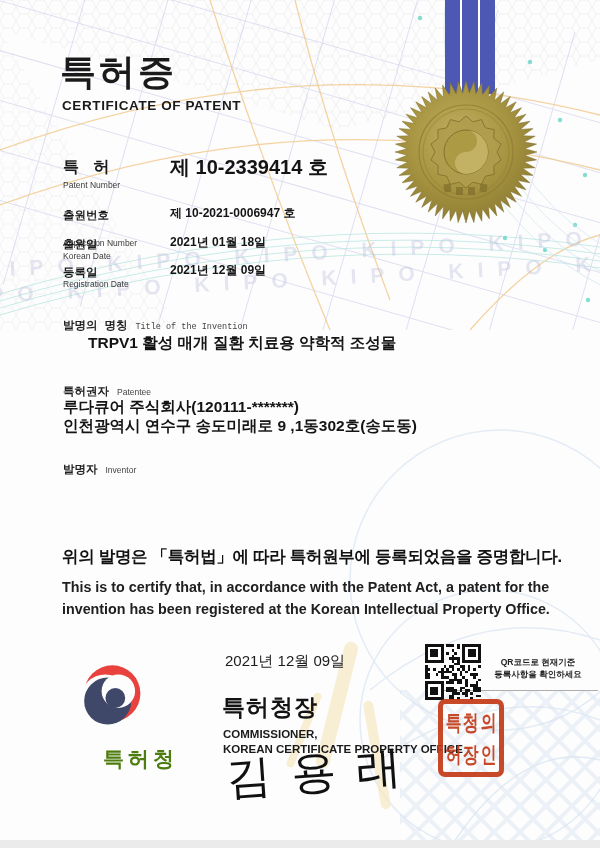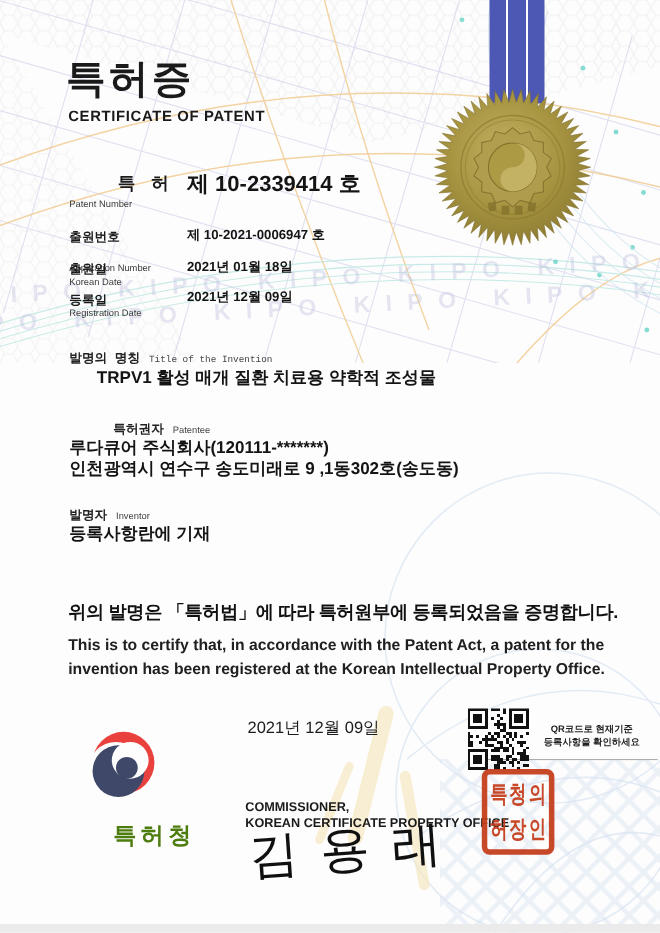--- a/index.html
+++ b/index.html
@@ -29,21 +29,21 @@
   .medal{position:absolute;left:392px;top:78px;z-index:3;}
 
   
   .doc-title{left:60px;top:48px;font-size:36px;font-weight:800;letter-spacing:3px;color:#1a1a1a;}
   .doc-subtitle{left:62px;top:98px;font-size:13.5px;font-weight:bold;letter-spacing:.6px;color:#1a1a1a;}
 
   
   .f-label{left:63px;font-weight:bold;color:#1a1a1a;}
   .f-sub{left:63px;font-size:8.5px;color:#3a3a3a;}
   .f-val{left:170px;font-weight:bold;color:#141414;}
-  .lab-big{font-size:16px;letter-spacing:5px;margin-left:44px;}
+  .lab-big{font-size:16px;letter-spacing:5px;}
   .lab-sm{font-size:11.5px;}
   .val-big{font-size:20px;}
   .val-sm{font-size:12px;}
 
   
   .sec{left:63px;white-space:nowrap;}
   .sec .k{font-size:11.5px;font-weight:bold;color:#222;}
   .sec .e{font-size:8.5px;color:#444;margin-left:8px;}
   .sec-body{left:63px;font-size:15.5px;font-weight:bold;color:#141414;}
 
@@ -199,30 +199,29 @@
 
   <div class="abs f-label lab-sm nowrap" style="top:265px;">등록일</div>
   <div class="abs f-sub" style="top:279px;">Registration Date</div>
   <div class="abs f-val val-sm nowrap" style="top:262px;">2021년 12월 09일</div>
 
   <div class="abs sec" style="top:316px;font-family:Liberation Mono, monospace;">
     <span class="k">발명의 명칭</span><span class="e">Title of the Invention</span>
   </div>
   <div class="abs sec-body nowrap" style="top:333px;margin-left:25px;">TRPV1 활성 매개 질환 치료용 약학적 조성물</div>
 
-  <div class="abs sec" style="top:381px;margin-left:40px;">
+  <div class="abs sec" style="top:381px;">
     <span class="k">특허권자</span><span class="e">Patentee</span>
   </div>
   <div class="abs sec-body nowrap" style="top:397px;">루다큐어 주식회사(120111-*******)</div>
   <div class="abs sec-body nowrap" style="top:416px;">인천광역시 연수구 송도미래로 9 ,1동302호(송도동)</div>
 
   <div class="abs sec" style="top:459px;">
     <span class="k">발명자</span><span class="e">Inventor</span>
   </div>
-  <div class="abs sec-body nowrap" style="top:475px;">등록사항란에 기재</div>
 
   <div class="abs cert-ko nowrap">위의 발명은 「특허법」에 따라 특허원부에 등록되었음을 증명합니다.</div>
   <div class="abs cert-en">
     <div class="nowrap">This is to certify that, in accordance with the Patent Act, a patent for the</div>
     <div class="nowrap">invention has been registered at the Korean Intellectual Property Office.</div>
   </div>
 
   <div class="abs issue-date nowrap">2021년 12월 09일</div>
 
   <svg class="abs qr-box" width="56" height="56" viewBox="0 0 21 21" shape-rendering="crispEdges">
@@ -355,20 +354,21 @@
         <rect x="12" y="20" width="1" height="1"></rect>
         <rect x="17" y="20" width="1" height="1"></rect>
       </g>
   </svg>
   <div class="abs qr-caption">
     <div>QR코드로 현재기준</div>
     <div>등록사항을 확인하세요</div>
   </div>
   <div class="abs divider"></div>
 
+  <div class="abs comm-ko nowrap">특허청장</div>
   <div class="abs comm-en">
     <div class="nowrap">COMMISSIONER,</div>
     <div class="nowrap">KOREAN CERTIFICATE PROPERTY OFFICE</div>
   </div>
   <div class="abs signature nowrap">김용래</div>
 
   <div class="abs seal">
     <span>특</span>
     <span>청</span>
     <span>의</span>

